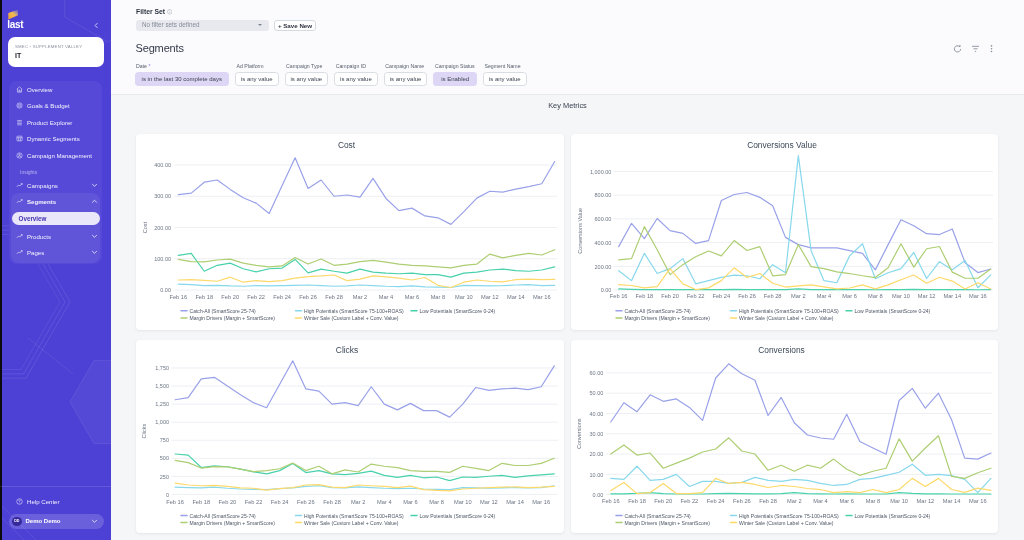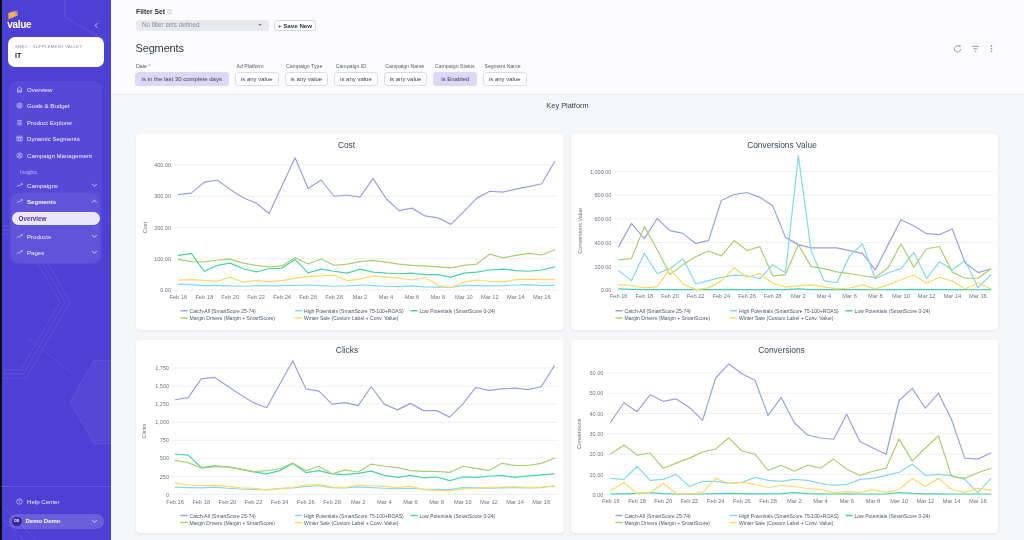--- a/index.html
+++ b/index.html
@@ -48,21 +48,21 @@
 <svg width="30" height="22" style="position:absolute;left:7px;top:8px">
  <defs>
           <linearGradient id="lg" x1="0.1" y1="0.9" x2="0.9" y2="0.1">
             <stop offset="0" stop-color="#eda43b"></stop>
             <stop offset="0.55" stop-color="#f2bb4d"></stop>
             <stop offset="1" stop-color="#f7d883" stop-opacity="0.25"></stop>
           </linearGradient>
         </defs>
  <polygon points="1.3,5 11,1.7 11,7.3 1.3,11.5" fill="url(#lg)"></polygon>
 </svg>
-<div style="position:absolute;left:7.3px;top:19px;color:#fff;font-size:10px;font-weight:700;letter-spacing:-0.3px">value</div>
+<div style="position:absolute;left:7.3px;top:19px;color:#fff;font-size:10px;font-weight:700;letter-spacing:-0.3px">last</div>
 <div style="position:absolute;left:93px;top:14.5px"><svg width="7" height="7" viewBox="0 0 10 10">
           <path d="M6 2 L3 5 L6 8" fill="none" stroke="rgba(255,255,255,0.8)" stroke-width="1.3" stroke-linecap="round" stroke-linejoin="round"></path>
         </svg></div>
 <div id="acct">
         <div class="a1">SMEC › SUPPLEMENT VALLEY</div>
         <div class="a2">IT</div>
       </div>
 <div id="navpanel"></div>
 <div id="segpanel"></div>
 <div class="nvi" style="top:85px">
@@ -205,21 +205,21 @@
         <div class="chip white" style="left:173.6px;width:43.5px">is any value</div>
         <div class="flab" style="left:224.7px">Campaign ID</div>
         <div class="chip white" style="left:223.2px;width:43.5px">is any value</div>
         <div class="flab" style="left:274.3px">Campaign Name</div>
         <div class="chip white" style="left:272.8px;width:43.5px">is any value</div>
         <div class="flab" style="left:323.9px">Campaign Status</div>
         <div class="chip purple" style="left:322.4px;width:43.5px">is Enabled</div>
         <div class="flab" style="left:373.5px">Segment Name</div>
         <div class="chip white" style="left:372px;width:43.5px">is any value</div>
 </div>
-<div id="keymetrics">Key Platform</div>
+<div id="keymetrics">Key Metrics</div>
 </div>
 <svg class="card" style="left:136px;top:134px" width="428" height="195.5">
       <text x="210.5" y="13.800000000000011" text-anchor="middle" font-size="8.4" fill="#3c4858">Cost</text>
       <line x1="38.5" y1="156.0" x2="421" y2="156.0" stroke="#edeff3" stroke-width="1"></line>
       <text x="35" y="158.2" text-anchor="end" font-size="5.5" fill="#6c7584">0.00</text>
       <line x1="38.5" y1="124.75" x2="421" y2="124.75" stroke="#edeff3" stroke-width="1"></line>
       <text x="35" y="126.95" text-anchor="end" font-size="5.5" fill="#6c7584">100.00</text>
       <line x1="38.5" y1="93.5" x2="421" y2="93.5" stroke="#edeff3" stroke-width="1"></line>
       <text x="35" y="95.7" text-anchor="end" font-size="5.5" fill="#6c7584">200.00</text>
       <line x1="38.5" y1="62.25" x2="421" y2="62.25" stroke="#edeff3" stroke-width="1"></line>

